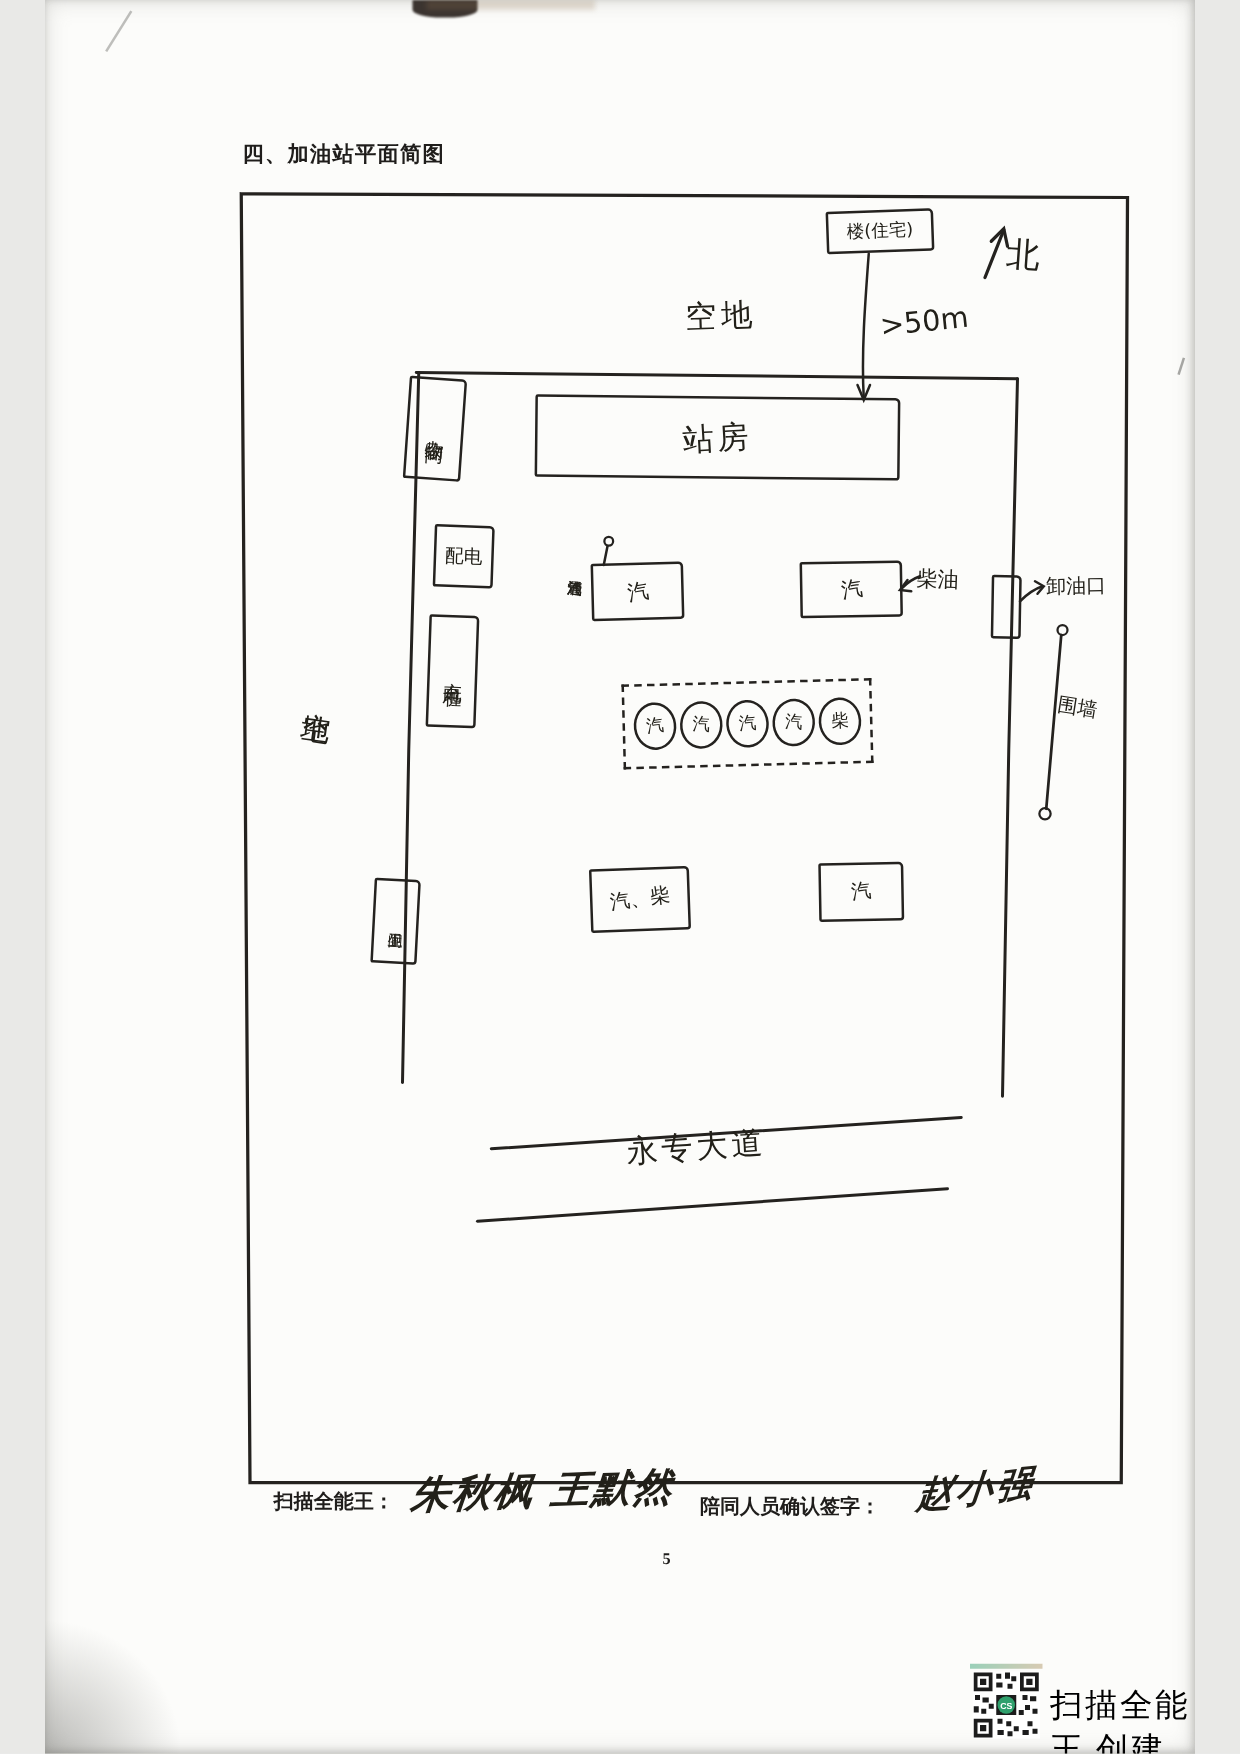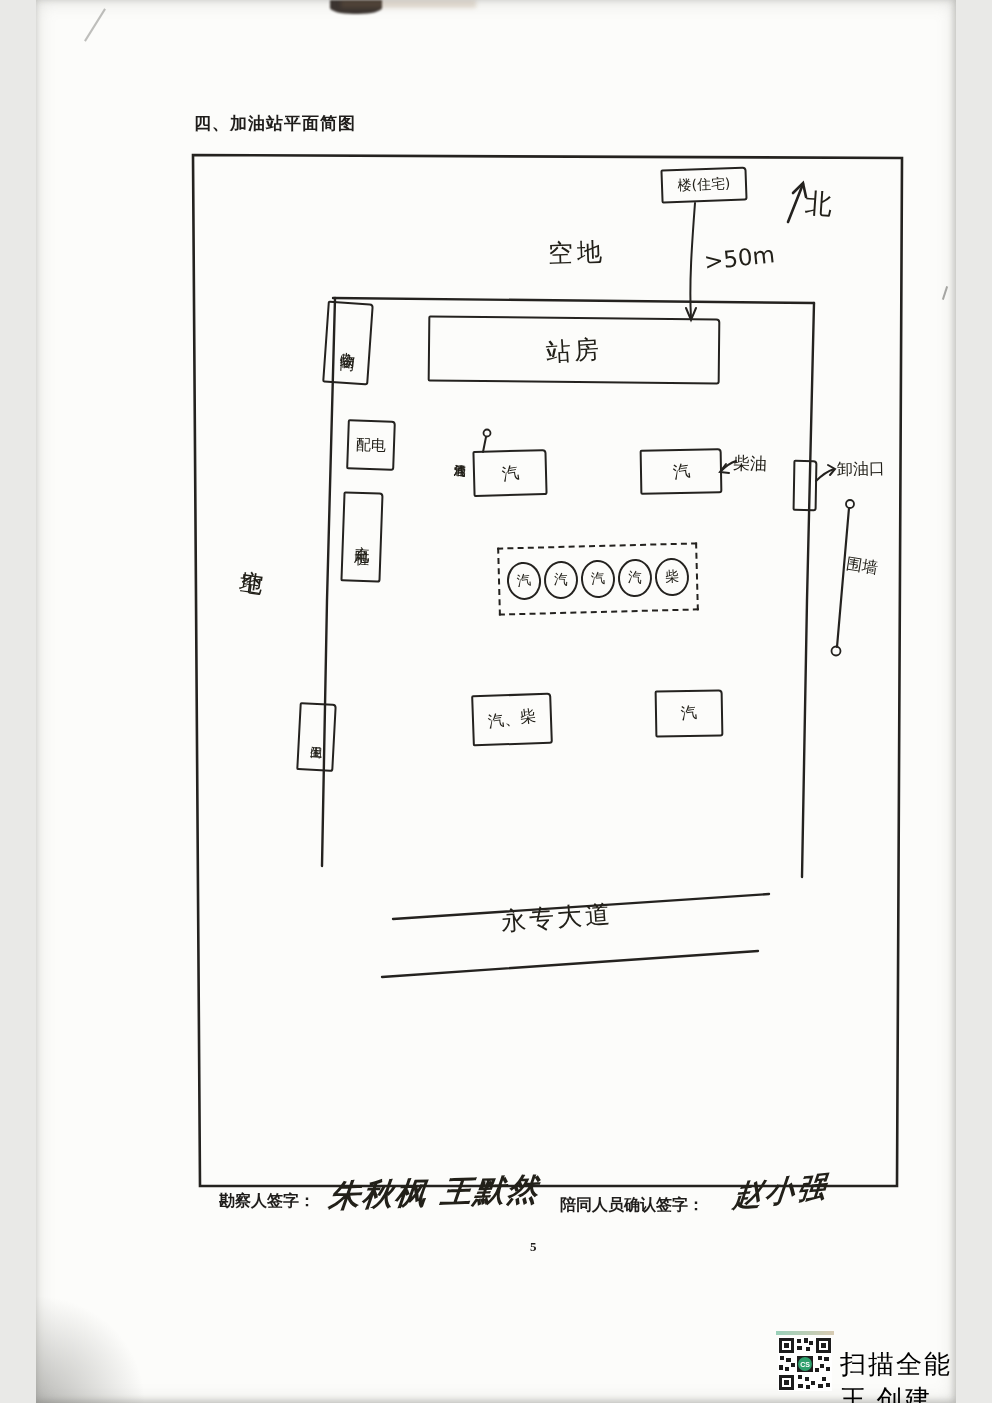--- a/index.html
+++ b/index.html
@@ -137,21 +137,21 @@
 
   <div class="abs hbox hand" style="left:436px;top:694px;width:76px;height:47px;transform:rotate(-2deg);">
     <span style="font-size:16px;transform:rotate(-6deg);">汽、柴</span>
   </div>
   <div class="abs hbox hand" style="left:619px;top:690px;width:64px;height:43px;transform:rotate(-1deg);">
     <span style="font-size:16px;transform:rotate(-6deg);">汽</span>
   </div>
 
   <div class="abs hand" style="left:465px;top:901px;font-size:25px;transform:rotate(-4deg);letter-spacing:3px;">永专大道</div>
 
-  <div class="abs print-label" style="left:183px;top:1191px;">勘察人签字：</div>
+  <div class="abs print-label" style="left:183px;top:1191px;">扫描全能王：</div>
   <div class="abs hand sig" style="left:293px;top:1172px;font-size:31px;transform:rotate(-2deg) skewX(-8deg);letter-spacing:2px;">朱秋枫 王默然</div>
   <div class="abs print-label" style="left:524px;top:1195px;">陪同人员确认签字：</div>
   <div class="abs hand sig" style="left:697px;top:1172px;font-size:29px;transform:rotate(-6deg) skewX(-12deg);letter-spacing:3px;">赵小强</div>
 
   <div class="abs" style="left:494px;top:1239px;font-size:13px;font-weight:700;font-family:'Liberation Serif',serif;">5</div>
 
   <svg class="abs" style="left:742px;top:1337px;" width="54" height="54" viewBox="0 0 54 54">
     <rect x="0" y="0" width="54" height="54" fill="#ffffff"></rect>
     <g fill="#1c1c1c">
       <rect x="1" y="1" width="15" height="15"></rect>

